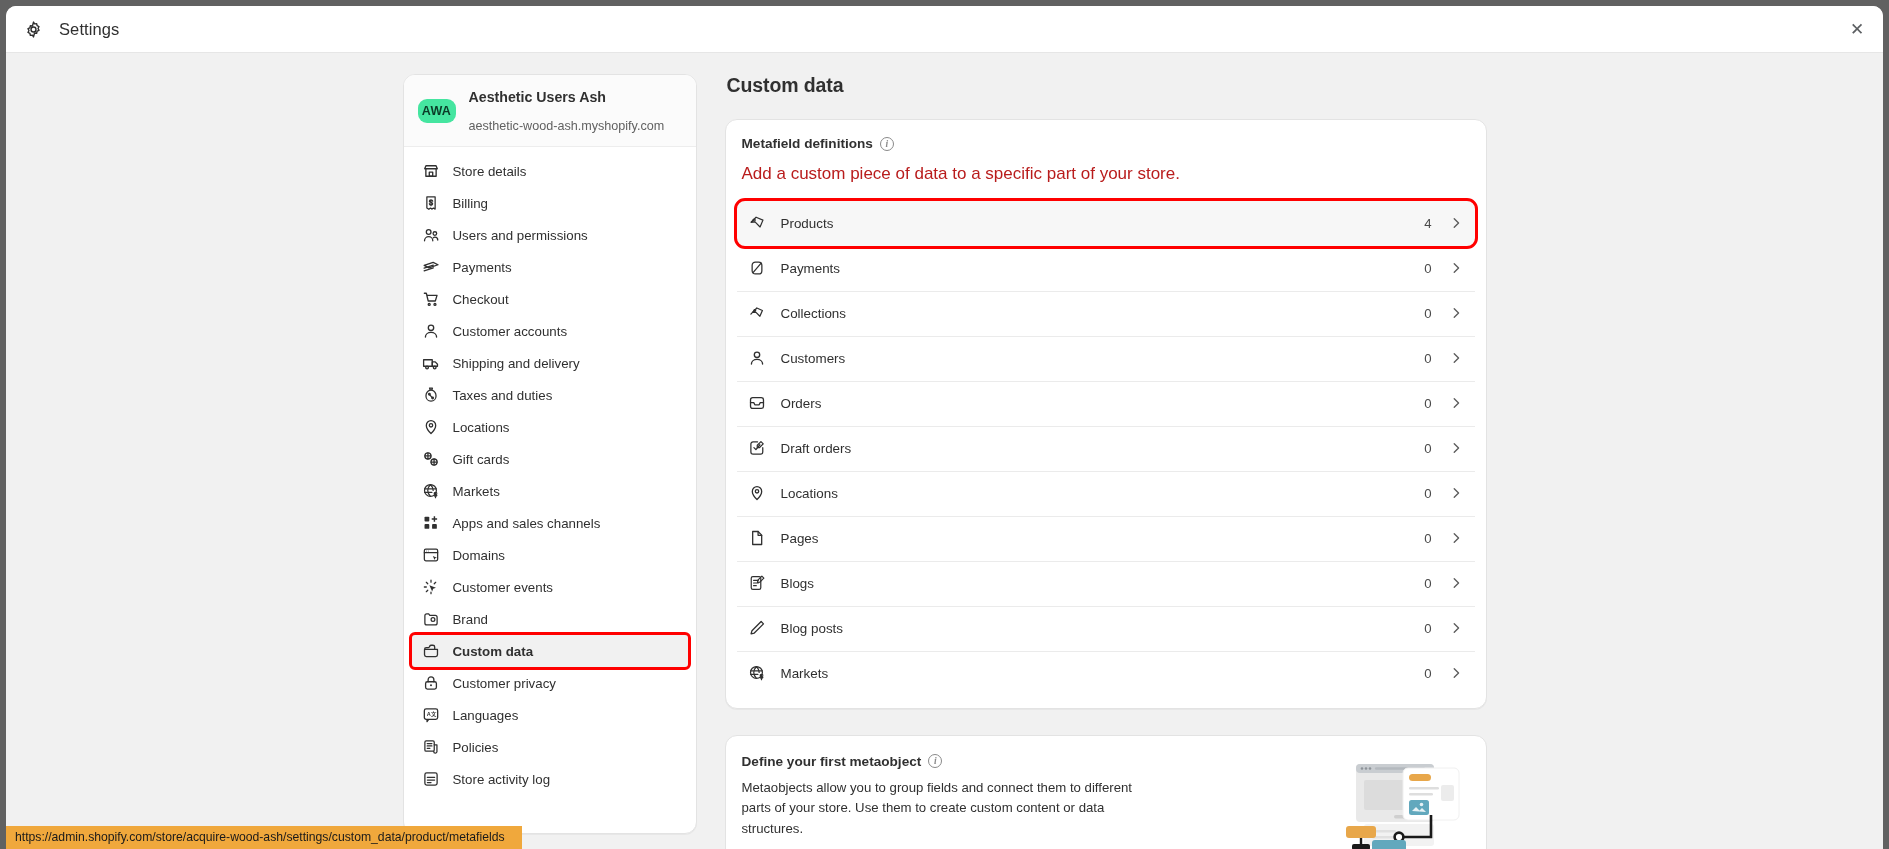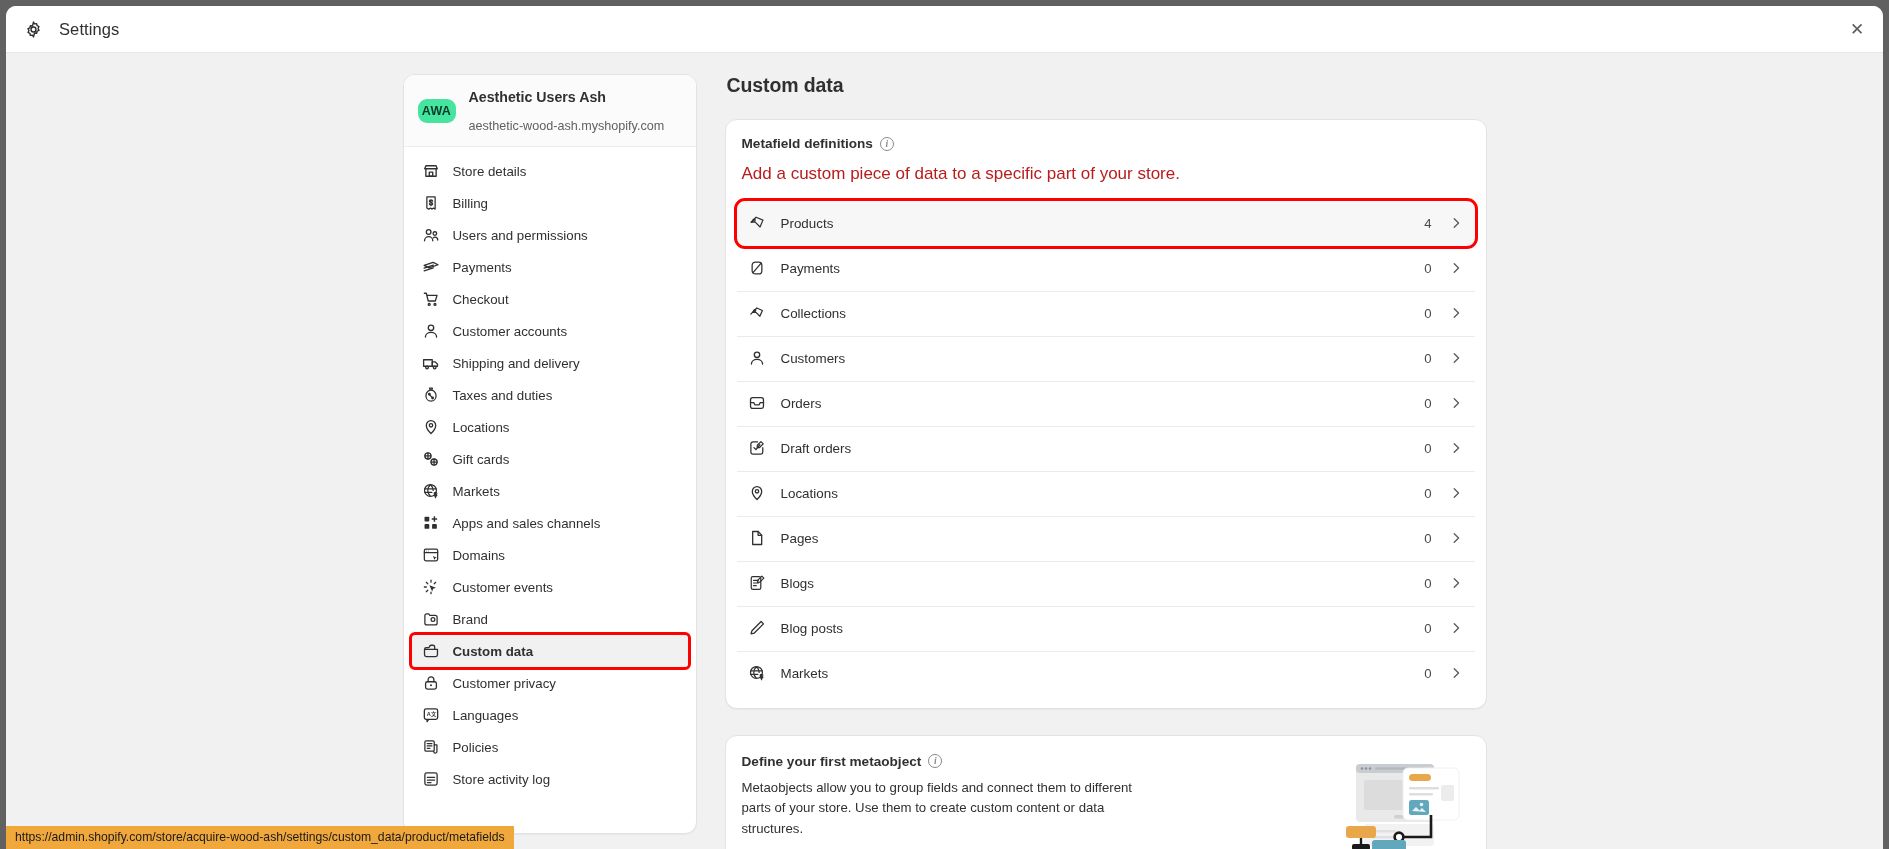--- a/index.html
+++ b/index.html
@@ -188,21 +188,21 @@
     max-width: 420px;
   }
   .illus { width: 128px; flex: 0 0 128px; position: relative; height: 96px; }
   
   .statusbar {
     position: absolute;
     left: 0; bottom: 0;
     background: #f0a83c;
     color: #1a1a1a;
     font-size: 12.2px;
-    padding: 4px 9px 5px 9px;
+    padding: 4px 17px 5px 9px;
     white-space: nowrap;
     z-index: 40;
     font-family: "Liberation Sans", sans-serif;
   }
   svg { display: block; }
 </style>
 </head>
 <body>
 
 <div class="window">

